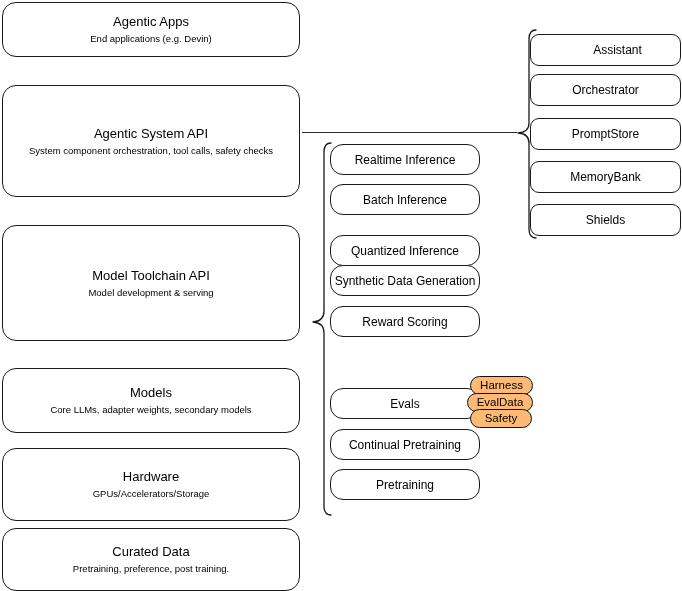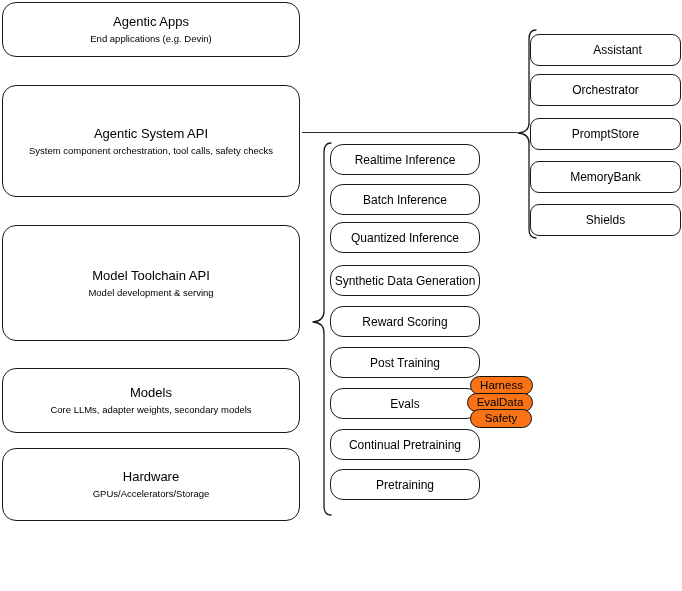--- a/index.html
+++ b/index.html
@@ -69,21 +69,21 @@
     width: 151px;
     height: 32px;
     border-radius: 9px;
   }
   .right-box .title { font-size: 12px; }
 
   
   .pill {
     position: absolute;
     box-sizing: border-box;
-    background: #f97316;
+    background: #fdba74;
     border: 1.4px solid #111111;
     border-radius: 999px;
     display: flex;
     align-items: center;
     justify-content: center;
     font-size: 11.5px;
     line-height: 1;
     color: #000000;
     white-space: nowrap;
     z-index: 6;
@@ -134,20 +134,24 @@
   <div class="node layer-box" style="top:368px;height:65px;">
     <div class="title">Models</div>
     <div class="subtitle">Core LLMs, adapter weights, secondary models</div>
   </div>
 
   <div class="node layer-box" style="top:448px;height:73px;">
     <div class="title">Hardware</div>
     <div class="subtitle">GPUs/Accelerators/Storage</div>
   </div>
 
+  <div class="node layer-box" style="top:528px;height:63px;">
+    <div class="title">Curated Data</div>
+    <div class="subtitle">Pretraining, preference, post training.</div>
+  </div>
 
   <div class="connector" style="left:302px;top:132px;width:215px;"></div>
 
   <svg class="brace" style="left:311px;top:141px;" width="22" height="376" viewBox="0 0 22 376">
     <path d="M20,2
              C14,2 13,6 13,11
              L13,170
              C13,176 10,180.5 2,181
              C10,181.5 13,186 13,192
              L13,365
@@ -163,31 +167,28 @@
              L13,201
              C13,206 14,210 20,210"></path>
   </svg>
 
   <div class="node mid-box" style="top:144px;">
     <div class="title">Realtime Inference</div>
   </div>
   <div class="node mid-box" style="top:184px;">
     <div class="title">Batch Inference</div>
   </div>
-  <div class="node mid-box" style="top:222px;text-align:right;">
+  <div class="node mid-box" style="top:235px;text-align:right;">
     <div class="title">Quantized Inference</div>
   </div>
   <div class="node mid-box" style="top:265px;">
     <div class="title">Synthetic Data Generation</div>
   </div>
   <div class="node mid-box" style="top:306px;">
     <div class="title">Reward Scoring</div>
-  </div>
-  <div class="node mid-box" style="top:347px;">
-    <div class="title">Post Training</div>
   </div>
   <div class="node mid-box" style="top:388px;">
     <div class="title">Evals</div>
   </div>
   <div class="node mid-box" style="top:429px;">
     <div class="title">Continual Pretraining</div>
   </div>
   <div class="node mid-box" style="top:469px;">
     <div class="title">Pretraining</div>
   </div>

